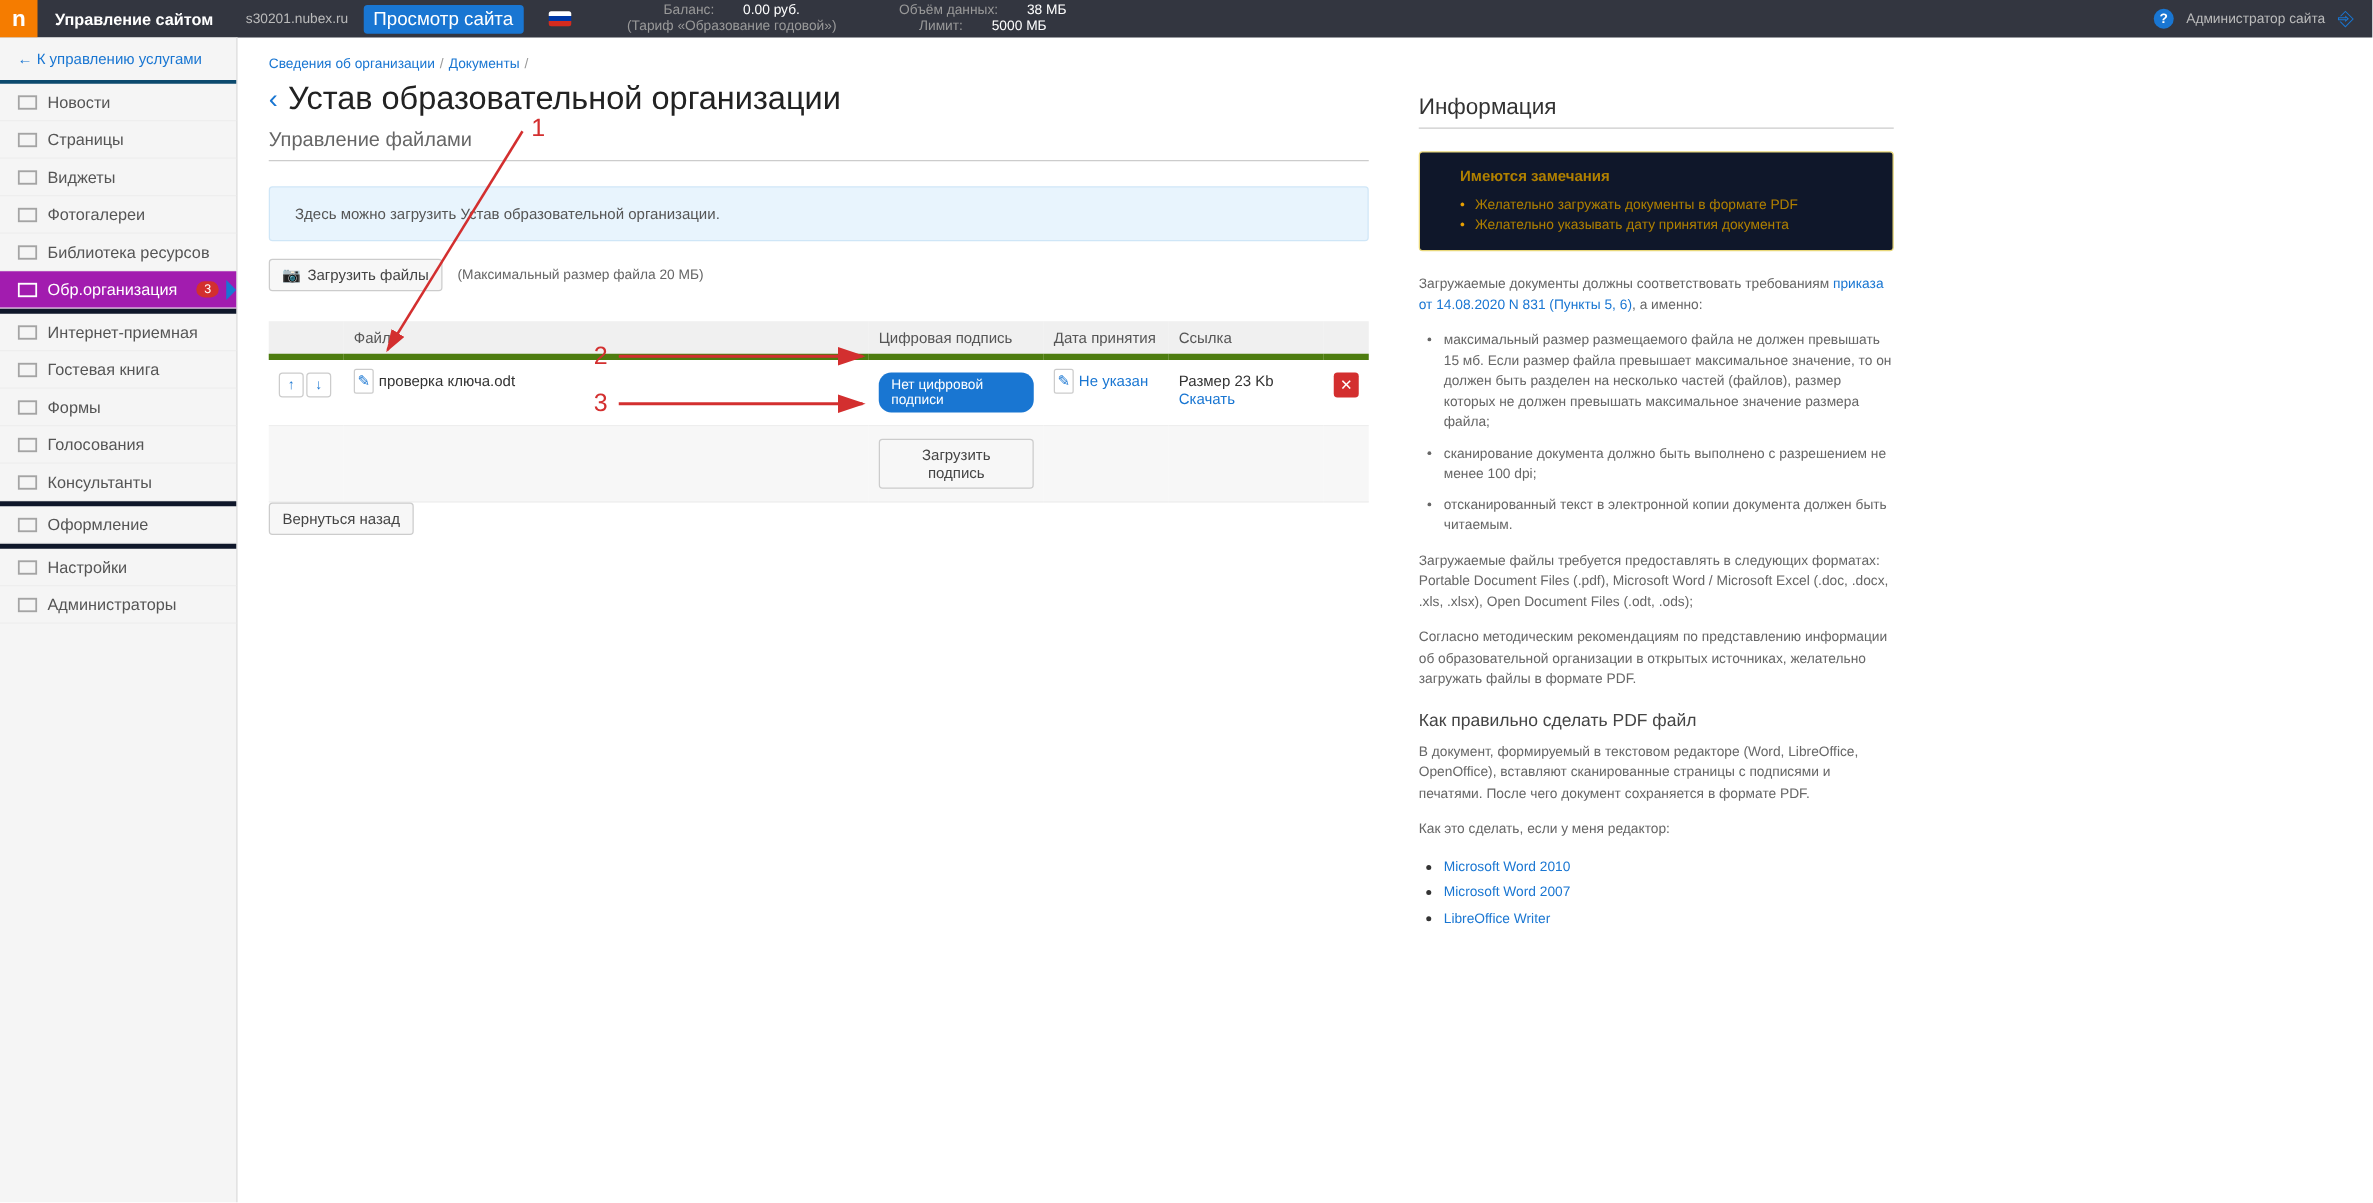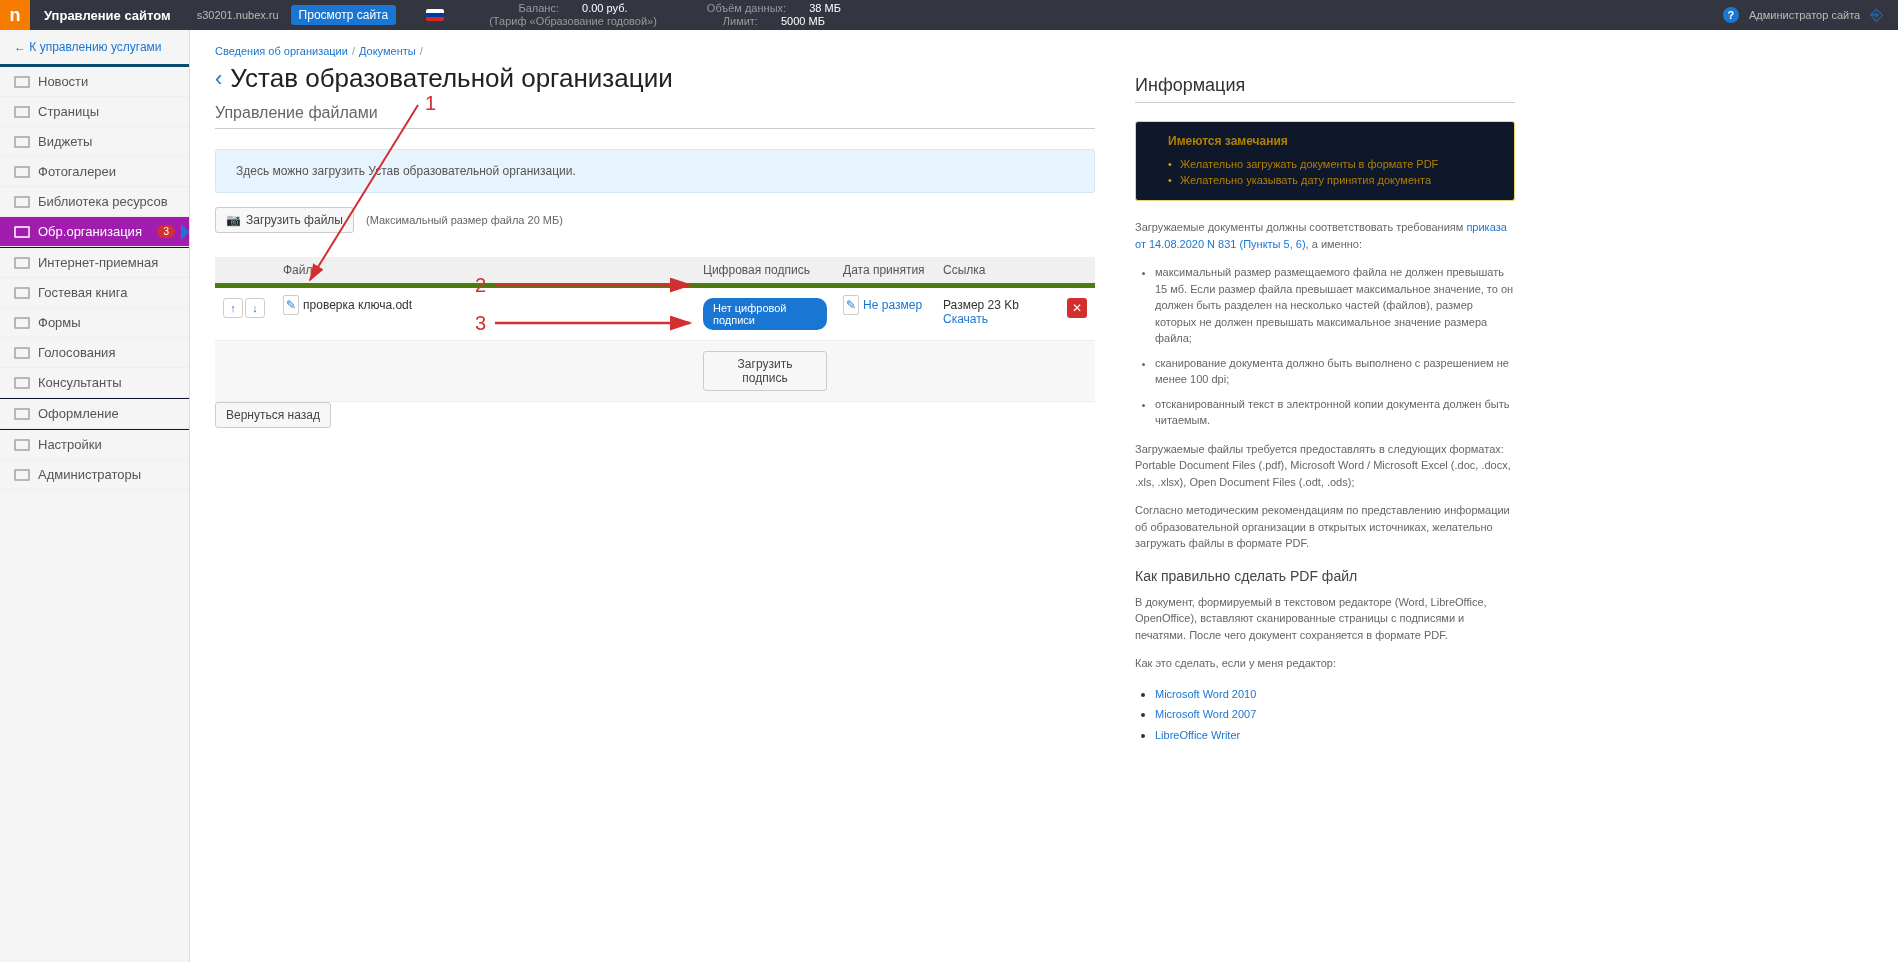--- a/index.html
+++ b/index.html
@@ -1,34 +1,34 @@
 <!DOCTYPE html>
 <html><head>
 <meta charset="utf-8">
 <style>
 * { margin: 0; padding: 0; box-sizing: border-box; }
 body { font-family: Arial, Helvetica, sans-serif; font-size: 12px; color: #333; background: #fff; }
 .top-bar { height: 30px; background: #333640; display: flex; align-items: center; color: #ccc; font-size: 11px; }
 .logo-box { width: 30px; height: 30px; background: #f57c00; color: #fff; display: flex; align-items: center; justify-content: center; font-weight: bold; font-size: 18px; }
 .top-title { padding: 0 14px; color: #fff; font-weight: bold; font-size: 13px; }
 .top-domain { padding: 0 12px; color: #bbb; }
-.btn-preview { background: #1976d2; color: #fff; padding: 3px 8px; border-radius: 3px; font-size: 12px; cursor: pointer; margin-right: 10px; }
+.btn-preview { background: #1976d2; color: #fff; padding: 3px 8px; border-radius: 3px; font-size: 15px; cursor: pointer; }
 .flag { width: 18px; height: 12px; background: linear-gradient(to bottom, #fff 33%, #0039a6 33%, #0039a6 66%, #d52b1e 66%); border-radius: 2px; margin: 0 20px; }
 .top-info { text-align: center; padding: 0 25px; line-height: 13px; color: #999; }
 .top-info .val { color: #fff; margin-left: 20px; }
 .top-right { margin-left: auto; display: flex; align-items: center; padding-right: 15px; gap: 10px; }
 .help-icon { width: 16px; height: 16px; border-radius: 50%; background: #1976d2; color: #fff; display: flex; align-items: center; justify-content: center; font-size: 11px; font-weight: bold; }
 .admin-link { color: #bbb; }
 .logout-icon { color: #1976d2; font-size: 16px; }
 
 .layout { display: flex; min-height: calc(100vh - 30px); }
 .sidebar { width: 190px; background: #f5f5f5; border-right: 1px solid #ddd; }
 .back-link { display: block; padding: 10px 14px; color: #1976d2; font-size: 12px; border-bottom: 3px solid #0c4a6e; }
 .nav-item { display: flex; align-items: center; padding: 7px 14px; color: #555; cursor: pointer; font-size: 13px; border-bottom: 1px solid #eee; position: relative; }
-.nav-item.sep { border-top: 1px solid #0f172a; align-items: flex-end; }
+.nav-item.sep { border-top: 4px solid #0f172a; align-items: flex-end; }
 .nav-item .nicon { width: 16px; height: 14px; margin-right: 8px; opacity: 0.5; }
 .nav-item.active { background: #a21caf; color: #fff; }
 .nav-item.active .nicon { opacity: 1; }
 .nav-item.active::after { content: ''; position: absolute; right: -8px; top: 50%; transform: translateY(-50%); border: 8px solid transparent; border-left-color: #1976d2; }
 .nav-badge { background: #d32f2f; color: #fff; border-radius: 8px; padding: 1px 6px; font-size: 10px; margin-left: auto; }
 
 .content { flex: 1; padding: 15px 25px; display: flex; gap: 40px; }
 .main { flex: 1; max-width: 880px; }
 .breadcrumb { font-size: 11px; color: #1976d2; margin-bottom: 6px; }
 .breadcrumb .sep { color: #999; margin: 0 4px; }
@@ -217,21 +217,21 @@
         </thead>
         <tbody>
           <tr>
             <td>
               <span class="order-btn">↑</span><span class="order-btn">↓</span>
             </td>
             <td>
               <span class="pencil-box edit-icon">✎</span><span>проверка ключа.odt</span>
             </td>
             <td><span class="badge-blue">Нет цифровой подписи</span></td>
-            <td><span class="pencil-box edit-icon">✎</span><a style="color:#1976d2">Не размер</a></td>
+            <td><span class="pencil-box edit-icon">✎</span><a style="color:#1976d2">Не указан</a></td>
             <td class="link-cell">
               <span>Размер 23 Kb</span>
               <a>Скачать</a>
             </td>
             <td>
                 <div class="del-btn">✕</div>
               </td>
           </tr>
           <tr class="actions-row">
             <td></td>

